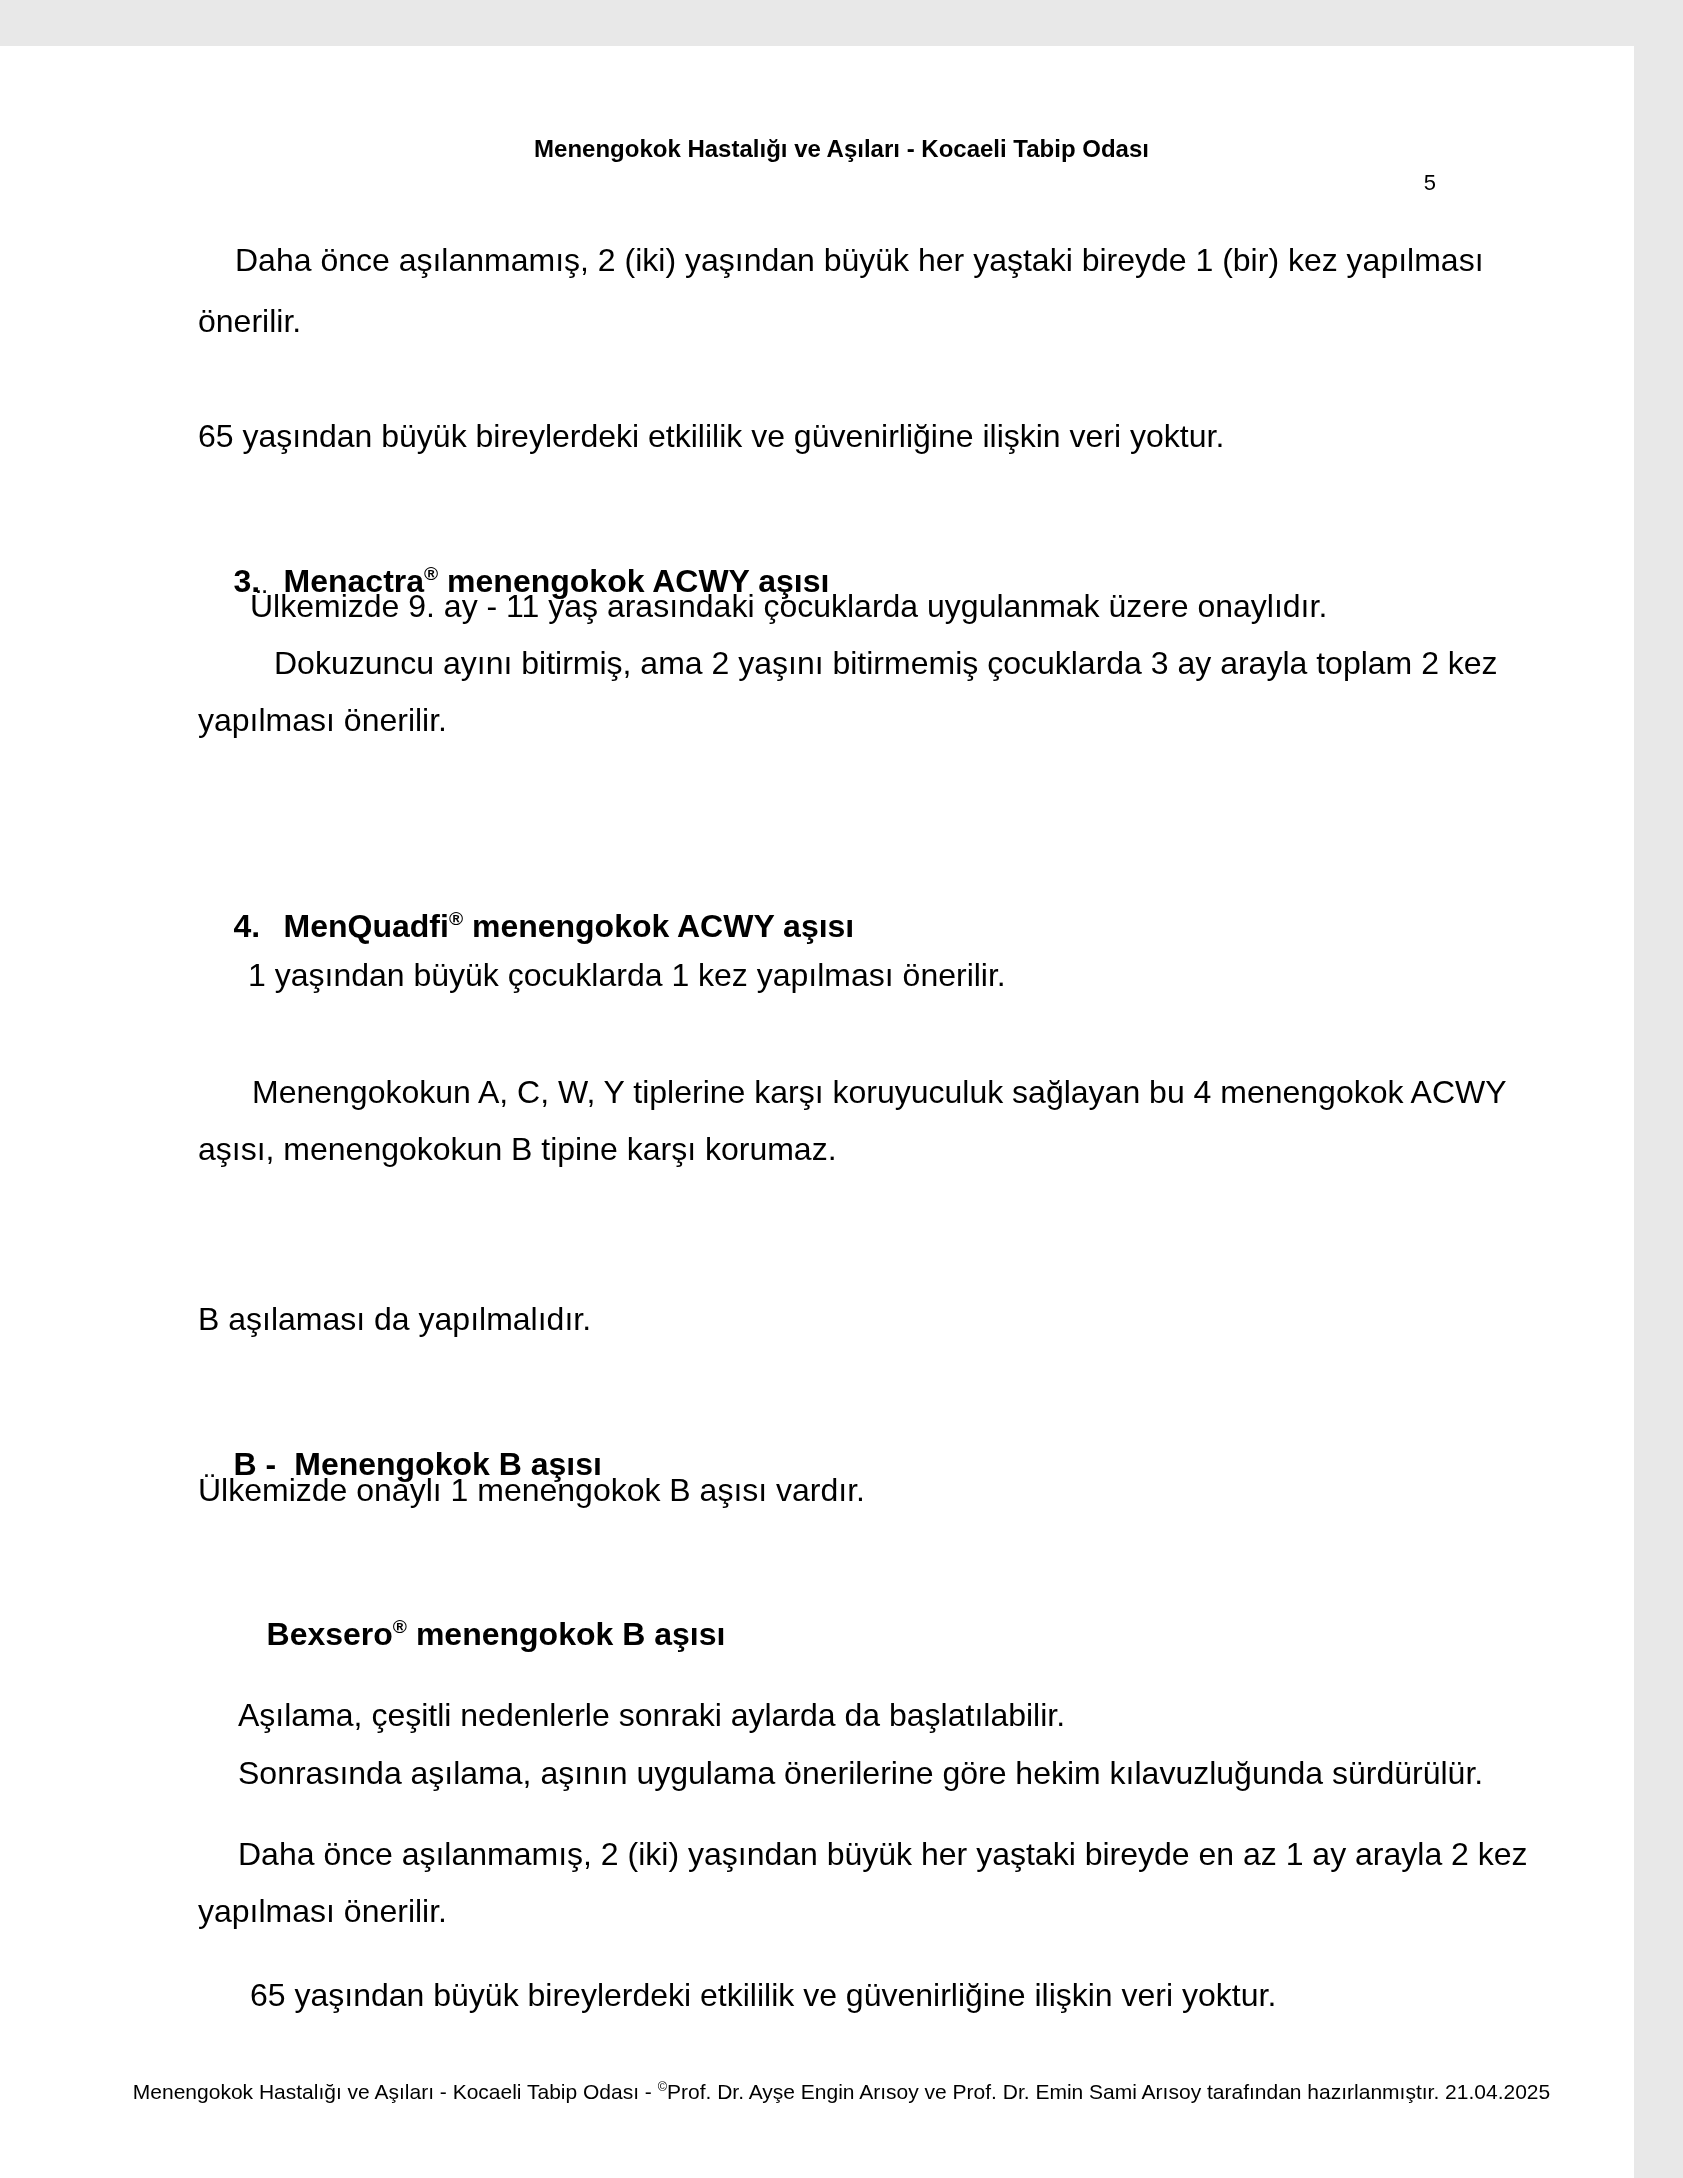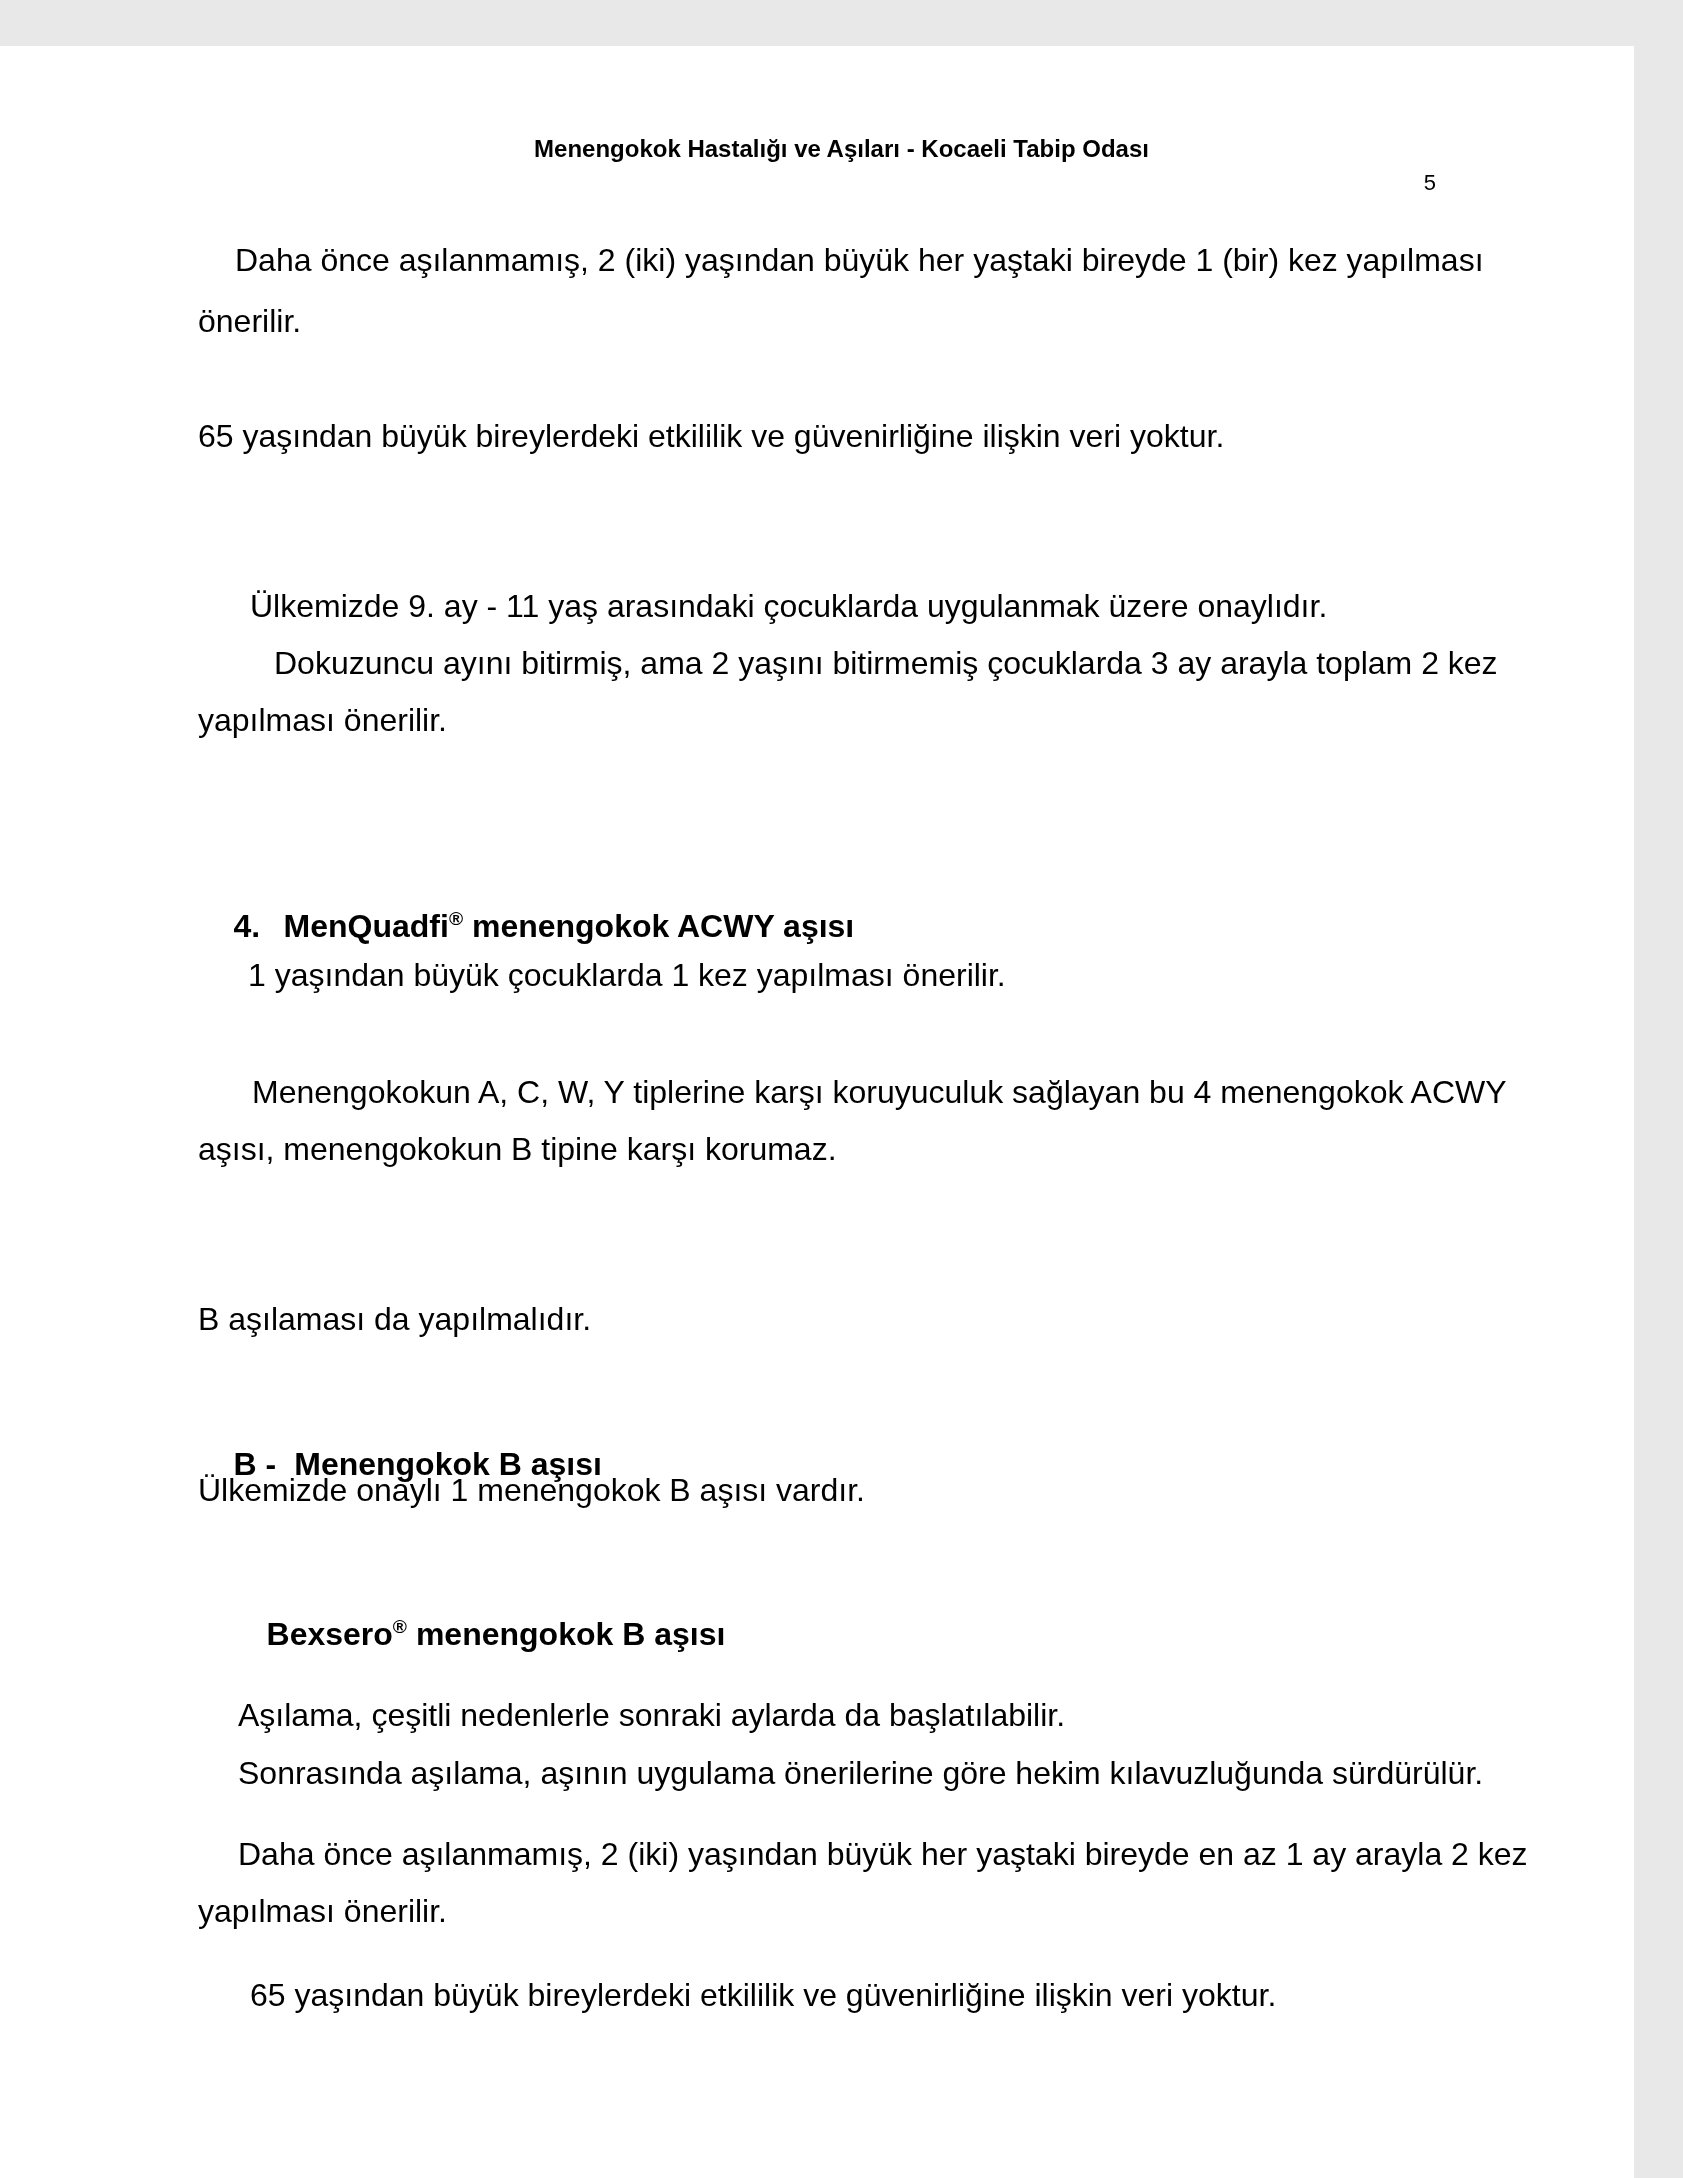--- a/index.html
+++ b/index.html
@@ -41,20 +41,23 @@
 
 <div class="page">
 
   <div class="header-line">Menengokok Hastalığı ve Aşıları - Kocaeli Tabip Odası</div>
   <div class="page-num">5</div>
 
   <div class="ln" style="left:235px;top:198px;">Daha önce aşılanmamış, 2 (iki) yaşından büyük her yaştaki bireyde 1 (bir) kez yapılması</div>
   <div class="ln" style="left:198px;top:259px;">önerilir.</div>
   <div class="ln" style="left:198px;top:374px;">65 yaşından büyük bireylerdeki etkililik ve güvenirliğine ilişkin veri yoktur.</div>
 
+  <div class="ln bold" style="left:198px;top:487px;">
+    <span class="hnum">3.</span><span>Menactra</span><span class="sup">®</span><span> menengokok ACWY aşısı</span>
+  </div>
   <div class="ln" style="left:250px;top:544px;">Ülkemizde 9. ay - 11 yaş arasındaki çocuklarda uygulanmak üzere onaylıdır.</div>
   <div class="ln" style="left:274px;top:601px;">Dokuzuncu ayını bitirmiş, ama 2 yaşını bitirmemiş çocuklarda 3 ay arayla toplam 2 kez</div>
   <div class="ln" style="left:198px;top:658px;">yapılması önerilir.</div>
 
   <div class="ln bold" style="left:198px;top:832px;">
     <span class="hnum">4.</span><span>MenQuadfi</span><span class="sup">®</span><span> menengokok ACWY aşısı</span>
   </div>
   <div class="ln" style="left:248px;top:913px;">1 yaşından büyük çocuklarda 1 kez yapılması önerilir.</div>
   <div class="ln" style="left:252px;top:1030px;text-align:right;">Menengokokun A, C, W, Y tiplerine karşı koruyuculuk sağlayan bu 4 menengokok ACWY</div>
   <div class="ln" style="left:198px;top:1087px;">aşısı, menengokokun B tipine karşı korumaz.</div>
@@ -67,15 +70,18 @@
 
   <div class="ln bold" style="left:231px;top:1540px;">
     <span>Bexsero</span><span class="sup">®</span><span> menengokok B aşısı</span>
   </div>
   <div class="ln" style="left:238px;top:1653px;">Aşılama, çeşitli nedenlerle sonraki aylarda da başlatılabilir.</div>
   <div class="ln" style="left:238px;top:1711px;">Sonrasında aşılama, aşının uygulama önerilerine göre hekim kılavuzluğunda sürdürülür.</div>
   <div class="ln" style="left:238px;top:1792px;">Daha önce aşılanmamış, 2 (iki) yaşından büyük her yaştaki bireyde en az 1 ay arayla 2 kez</div>
   <div class="ln" style="left:198px;top:1849px;">yapılması önerilir.</div>
   <div class="ln" style="left:250px;top:1933px;">65 yaşından büyük bireylerdeki etkililik ve güvenirliğine ilişkin veri yoktur.</div>
 
+  <div class="footer-line">
+    <span>Menengokok Hastalığı ve Aşıları - Kocaeli Tabip Odası - </span><span class="sup">©</span><span>Prof. Dr. Ayşe Engin Arısoy ve Prof. Dr. Emin Sami Arısoy tarafından hazırlanmıştır. 21.04.2025</span>
+  </div>
 
 </div>
 
 
 </body></html>

